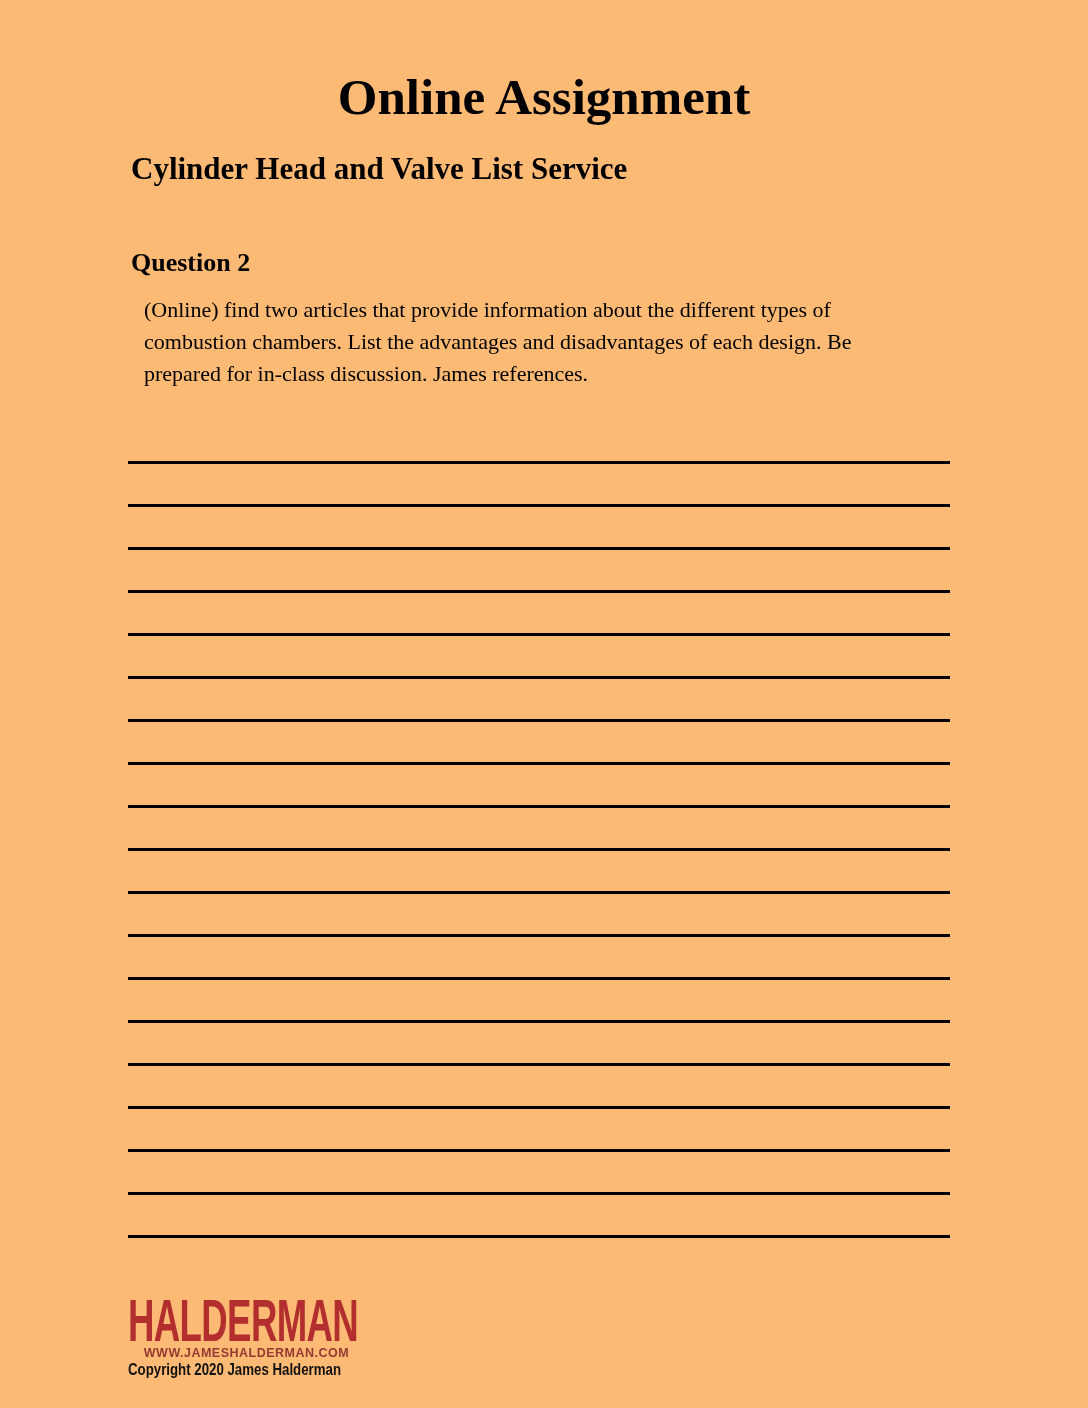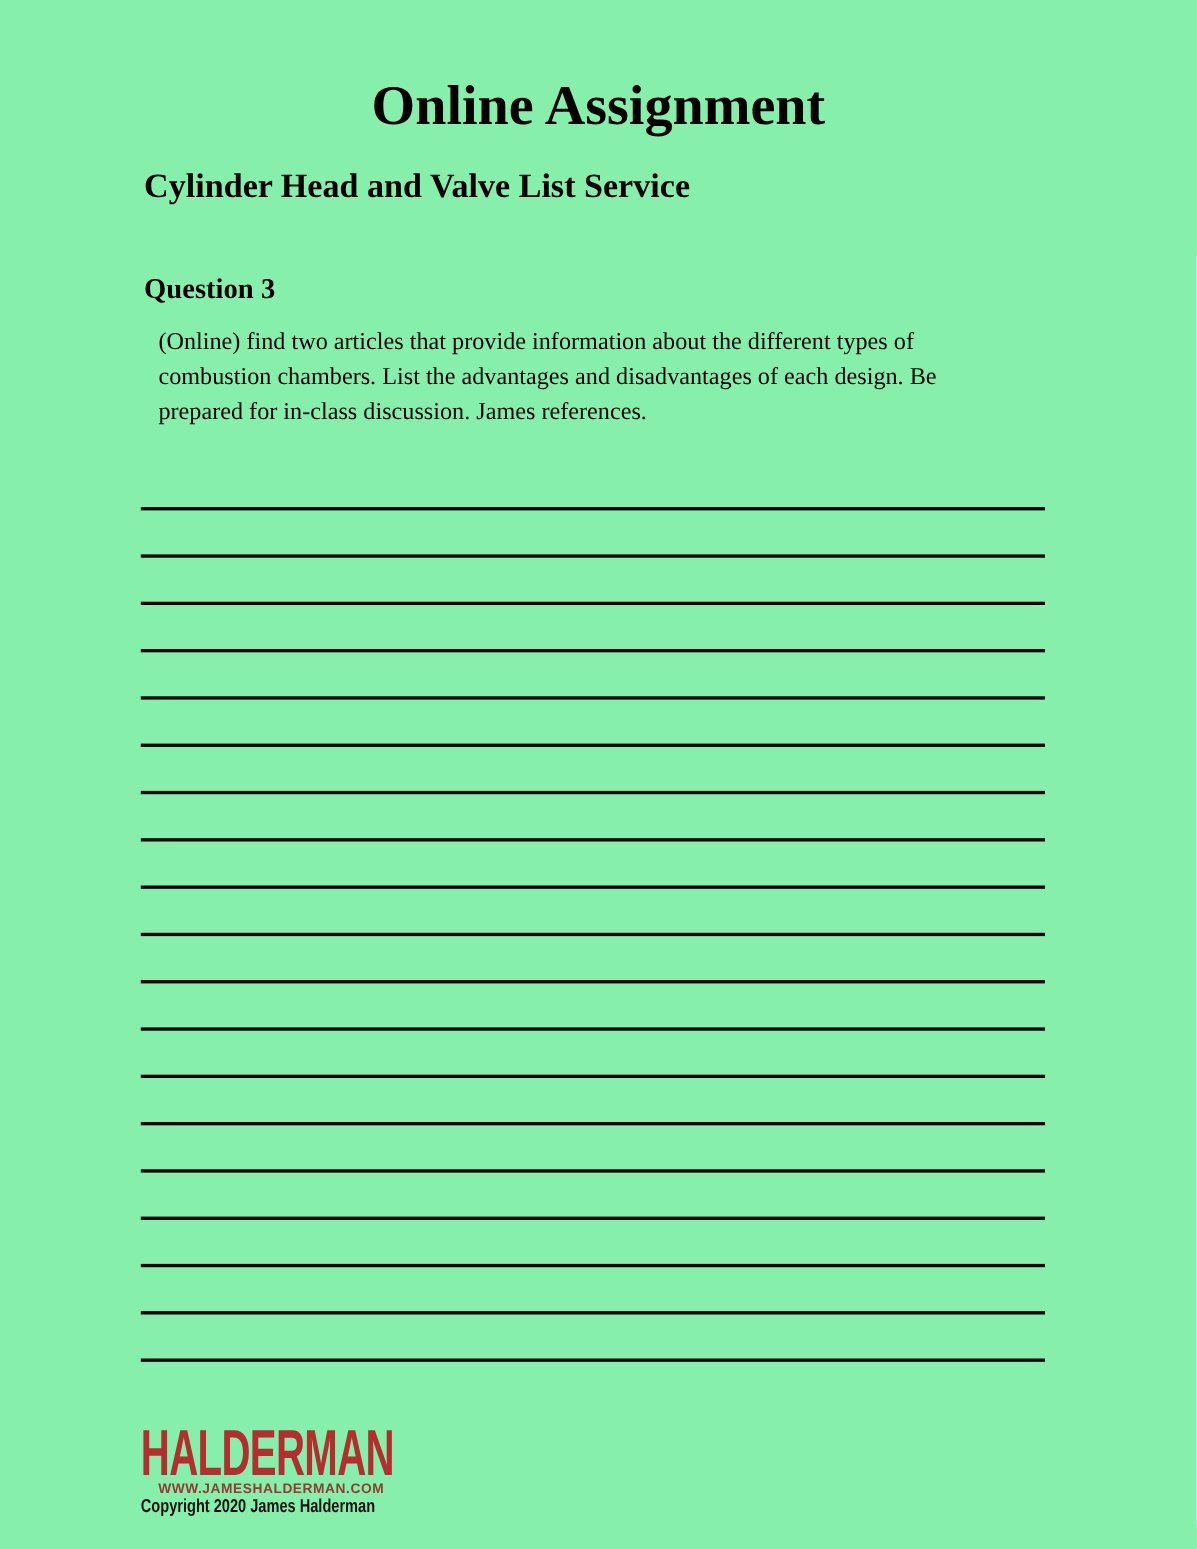--- a/index.html
+++ b/index.html
@@ -1,21 +1,21 @@
 <!DOCTYPE html>
 <html><head>
 <meta charset="utf-8">
 <style>
   html, body { margin: 0; padding: 0; background: #ffffff; }
   .page {
     position: relative;
     width: 1088px;
     height: 1408px;
     margin: 0 auto;
-    background: #86efac;
+    background: #fdba74;
     font-family: "Liberation Serif", serif;
     color: #000000;
     overflow: hidden;
   }
   .doc-title {
     position: absolute;
     top: 68px;
     left: 0;
     width: 100%;
     margin: 0;
@@ -103,21 +103,21 @@
 <body>
 
 <div class="page">
 
   <h1 class="doc-title">Online Assignment</h1>
 
   <div class="chapter-block">
     <div>Cylinder Head and Valve List Service</div>
   </div>
 
-  <div class="question-label">Question 3</div>
+  <div class="question-label">Question 2</div>
 
   <div class="question-text">
     <div class="question-line">(Online) find two articles that provide information about the different types of</div>
     <div class="question-line">combustion chambers. List the advantages and disadvantages of each design. Be</div>
     <div class="question-line">prepared for in-class discussion. James references.</div>
   </div>
 
   <div class="answer-lines" id="answer-lines">
       <div class="answer-line"></div>
       <div class="answer-line"></div>

